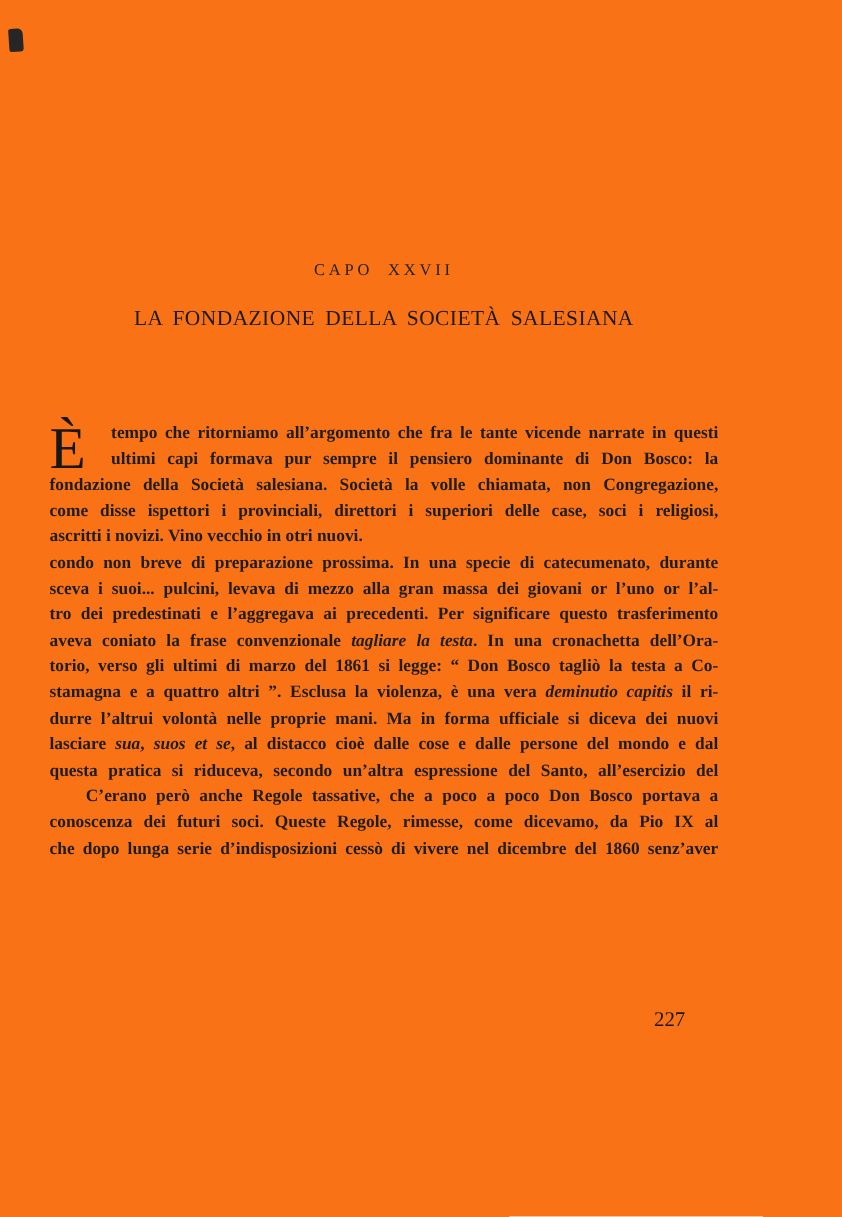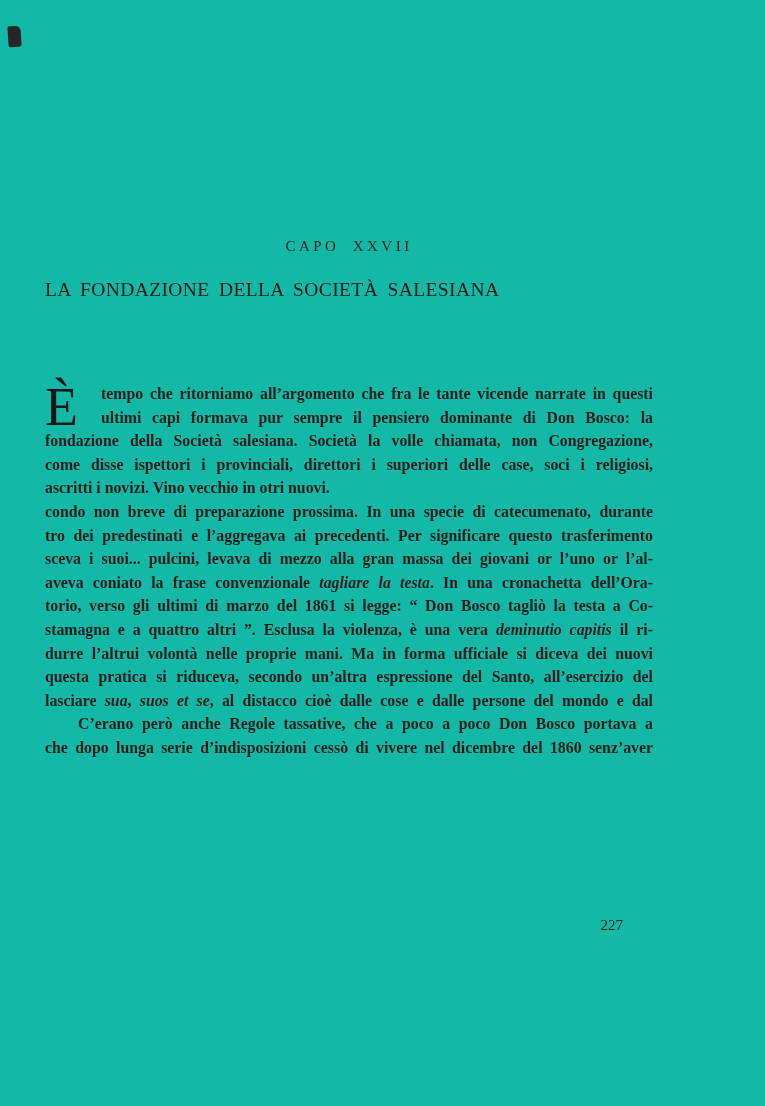--- a/index.html
+++ b/index.html
@@ -4,21 +4,21 @@
 <style>
   html, body {
     margin: 0;
     padding: 0;
     background: #ffffff;
   }
   .page {
     position: relative;
     width: 765px;
     height: 1106px;
-    background: #14b8a6;
+    background: #f97316;
     overflow: hidden;
     font-family: "Liberation Serif", "DejaVu Serif", serif;
     color: #1e1d1b;
   }
   .scan-artifact {
     position: absolute;
     left: 8px;
     top: 26px;
     width: 13px;
     height: 21px;
@@ -35,21 +35,21 @@
     font-size: 15px;
     letter-spacing: 3.5px;
     word-spacing: 6px;
     color: #232221;
   }
   .page-title {
     position: absolute;
     left: 45px;
     top: 279px;
     width: 608px;
-    text-align: left;
+    text-align: center;
     font-size: 19.5px;
     letter-spacing: 0.4px;
     word-spacing: 4px;
     color: #1c1b19;
   }
   .text-block {
     position: absolute;
     left: 45px;
     top: 382px;
     width: 608px;
@@ -82,21 +82,21 @@
   }
   .line em {
     font-style: italic;
   }
   .page-number {
     position: absolute;
     left: 45px;
     top: 917px;
     width: 578px;
     text-align: right;
-    font-size: 15px;
+    font-size: 19px;
     color: #1b1a18;
   }
 </style>
 </head>
 <body>
 
 <div class="page">
   <div class="scan-artifact"></div>
 
   <div class="chapter-heading">CAPO XXVII</div>
@@ -107,29 +107,30 @@
       <div class="paragraph">
         <span class="drop-cap">È</span>
         <div class="line">tempo che ritorniamo all’argomento che fra le tante vicende narrate in questi</div>
         <div class="line">ultimi capi formava pur sempre il pensiero dominante di Don Bosco: la</div>
         <div class="line">fondazione della Società salesiana. Società la volle chiamata, non Congregazione,</div>
         <div class="line">come disse ispettori i provinciali, direttori i superiori delle case, soci i religiosi,</div>
         <div class="line last">ascritti i novizi. Vino vecchio in otri nuovi.</div>
       </div>
       <div class="paragraph">
         <div class="line">condo non breve di preparazione prossima. In una specie di catecumenato, durante</div>
+        <div class="line">sceva i suoi... pulcini, levava di mezzo alla gran massa dei giovani or l’uno or l’al-</div>
         <div class="line">tro dei predestinati e l’aggregava ai precedenti. Per significare questo trasferimento</div>
-        <div class="line">sceva i suoi... pulcini, levava di mezzo alla gran massa dei giovani or l’uno or l’al-</div>
         <div class="line">aveva coniato la frase convenzionale <em>tagliare la testa</em>. In una cronachetta dell’Ora-</div>
         <div class="line">torio, verso gli ultimi di marzo del 1861 si legge: “ Don Bosco tagliò la testa a Co-</div>
         <div class="line">stamagna e a quattro altri ”. Esclusa la violenza, è una vera <em>deminutio capitis</em> il ri-</div>
         <div class="line">durre l’altrui volontà nelle proprie mani. Ma in forma ufficiale si diceva dei nuovi</div>
+        <div class="line">lasciare <em>sua</em>, <em>suos et se</em>, al distacco cioè dalle cose e dalle persone del mondo e dal</div>
         <div class="line">questa pratica si riduceva, secondo un’altra espressione del Santo, all’esercizio del</div>
-        <div class="line">lasciare <em>sua</em>, <em>suos et se</em>, al distacco cioè dalle cose e dalle persone del mondo e dal</div>
       </div>
       <div class="paragraph">
         <div class="line indent">C’erano però anche Regole tassative, che a poco a poco Don Bosco portava a</div>
+        <div class="line">conoscenza dei futuri soci. Queste Regole, rimesse, come dicevamo, da Pio IX al</div>
         <div class="line">che dopo lunga serie d’indisposizioni cessò di vivere nel dicembre del 1860 senz’aver</div>
       </div>
     </div>
 
   <div class="page-number">227</div>
 </div>
 
 </body></html>

